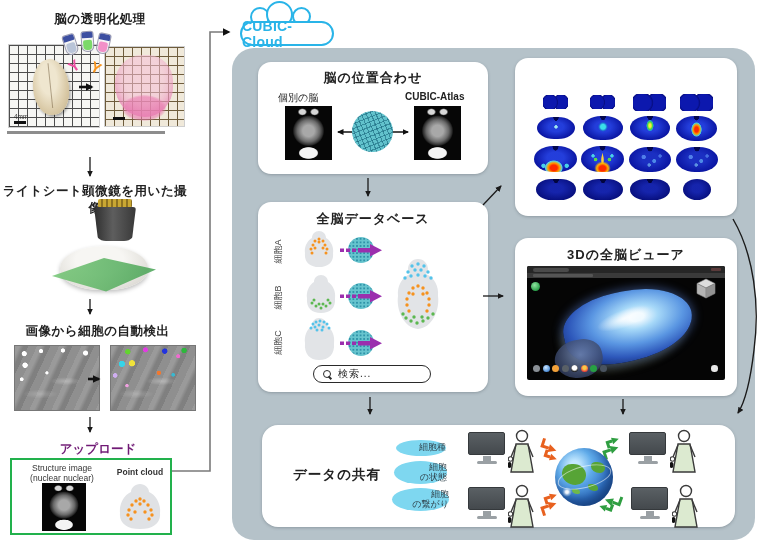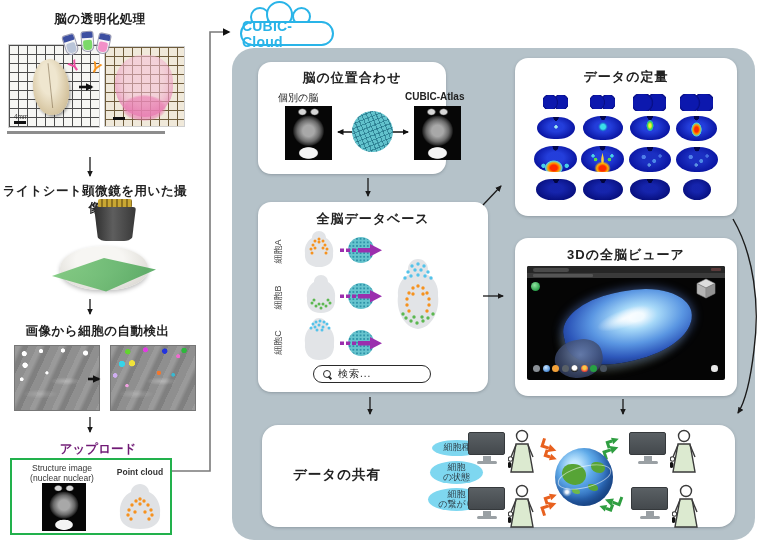--- a/index.html
+++ b/index.html
@@ -192,21 +192,21 @@
   .vbrain::before { content:""; position:absolute; left:-14px; bottom:-6px; width:48px; height:38px; border-radius:50% 45% 50% 55%;
     background: radial-gradient(ellipse at 55% 40%, rgba(110,130,170,.85), rgba(50,62,95,.85) 70%); }
   .vbrain::after { content:""; position:absolute; left:26%; top:26%; width:44%; height:26%; border-radius:50%;
     background: radial-gradient(ellipse at 50% 50%, rgba(255,255,255,.85), transparent 70%); transform:rotate(-8deg); }
   .vlogo { left:4px; top:16px; width:9px; height:9px; border-radius:50%; background:radial-gradient(circle at 40% 35%, #8fe3a0, #2ba04a 70%); }
   .dock { left:6px; top:99px; display:flex; gap:2.5px; }
   .dock i { display:block; width:7px; height:7px; border-radius:50%; }
   .vhelp { left:184px; top:99px; width:6.5px; height:6.5px; border-radius:50%; background:#e8e8e8; }
 
   
-  .bubble { background:#7ed7f0; border-radius:50%; display:flex; flex-direction:column; align-items:center; justify-content:center;margin-left:36px; }
+  .bubble { background:#7ed7f0; border-radius:50%; display:flex; flex-direction:column; align-items:flex-end; justify-content:center; }
   .bubble span { font-size:9px; color:#2e3f48; line-height:1.08; font-weight:500; }
   .monitor { width:37px; height:23px; background:linear-gradient(#5a6064,#44494d); border:1px solid #35393c; border-radius:2px; }
   .monitor::before { content:""; position:absolute; left:14px; top:23px; width:8px; height:5px; background:#9aa0a4; }
   .monitor::after { content:""; position:absolute; left:8px; top:28px; width:20px; height:3px; background:#9aa0a4; border-radius:2px; }
   .globe { left:293px; top:23px; width:58px; height:58px; border-radius:50%;
     background: radial-gradient(circle at 34% 30%, #c3e8ff 0 8%, #5fabea 32%, #2f6fc0 62%, #1a4a92 100%);
     box-shadow: inset -4px -6px 10px rgba(0,20,60,.4); }
   .globe::before { content:""; position:absolute; left:7px; top:16px; width:24px; height:21px; background:#57a436;
     border-radius:46% 60% 50% 64%;
     box-shadow: 24px -7px 0 -5px #57a436, 19px 13px 0 -7px #57a436, 2px 17px 0 -8px #6fb84a; }
@@ -283,21 +283,21 @@
 
   <div class="abs cloud-c" style="left:250px;top:7px;width:20px;height:20px;"></div>
   <div class="abs cloud-c" style="left:266px;top:1px;width:27px;height:27px;"></div>
   <div class="abs cloud-c" style="left:292px;top:7px;width:19px;height:19px;"></div>
   <div class="abs cloud-pill">
     <span>CUBIC-Cloud</span>
   </div>
 
   <div class="abs panel">
 
-    <div class="wbox" style="left:26px;top:14px;width:188px;height:112px;">
+    <div class="wbox" style="left:26px;top:14px;width:230px;height:112px;">
       <div class="abs boxttl" style="top:7px;">脳の位置合わせ</div>
       <div class="abs small-lbl" style="left:20px;top:29px;width:60px;">個別の脳</div>
       <div class="abs small-lbl" style="left:147px;top:29px;width:66px;font-weight:bold;">CUBIC-Atlas</div>
       <div class="abs brain-img reg-img" style="left:27px;top:44px;"></div>
       <div class="abs brain-img reg-img" style="left:156px;top:44px;"></div>
       <svg class="abs" style="left:74px;top:63px;" width="82" height="14">
         <defs>
             <marker id="m2" markerWidth="8" markerHeight="8" refX="5.5" refY="3" orient="auto-start-reverse" markerUnits="userSpaceOnUse">
               <path d="M0,0 L6.5,3 L0,6 Z" fill="#111"></path>
             </marker>
@@ -438,21 +438,20 @@
           </g>
       </svg>
 
       <div class="abs search-pill">
         <span class="mag"></span>
         <span>検索...</span>
       </div>
     </div>
 
     <div class="wbox" style="left:283px;top:10px;width:222px;height:158px;">
-      <div class="abs boxttl" style="top:10px;">データの定量</div>
       <div class="abs qgrid">
           <div class="slice s-pair"></div>
           <div class="slice s-pair"></div>
           <div class="slice s-pairlg"></div>
           <div class="slice s-pairlg"></div>
           <div class="slice s-dot"></div>
           <div class="slice s-cyan"></div>
           <div class="slice s-green"></div>
           <div class="slice s-red"></div>
           <div class="slice s-hotb"></div>

